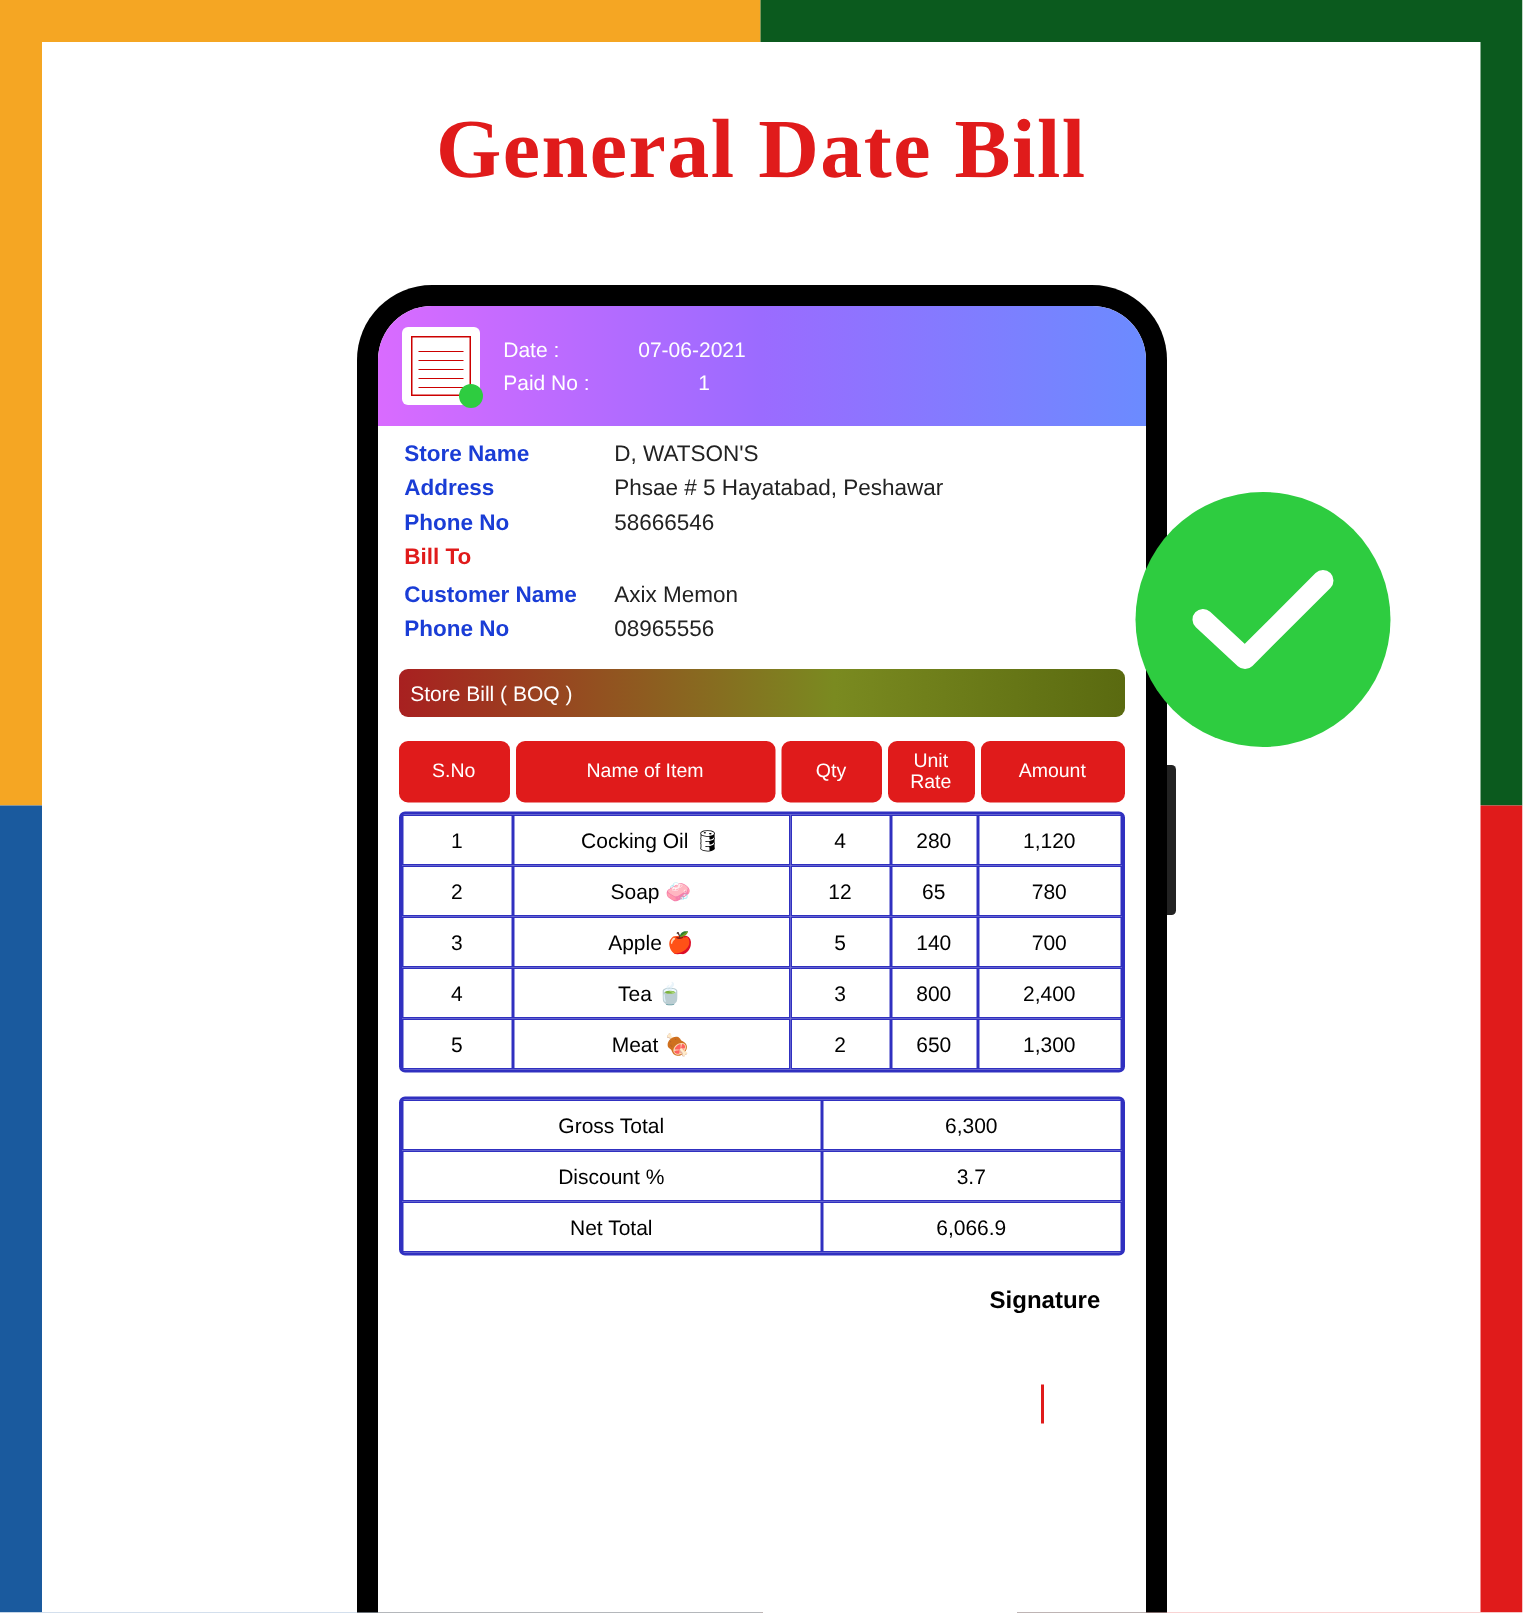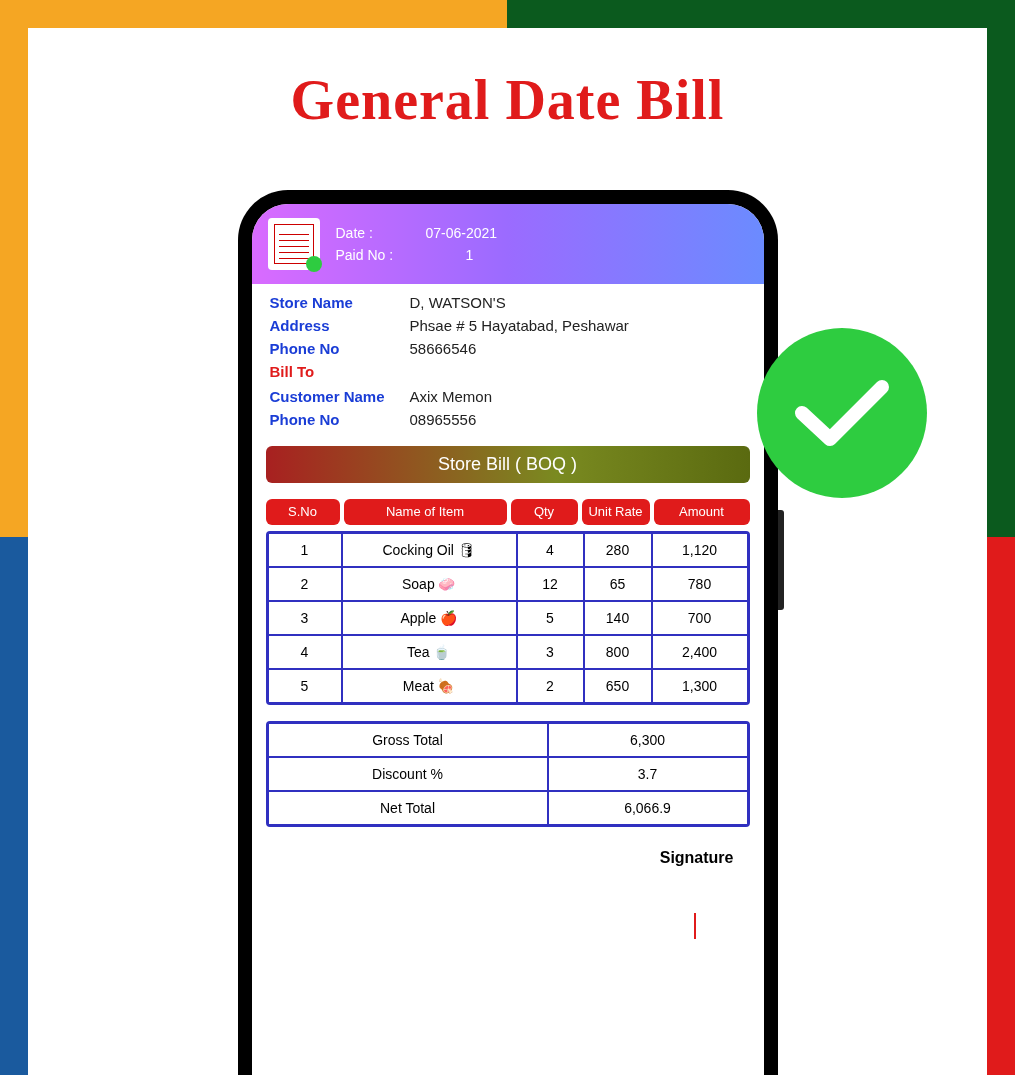--- a/index.html
+++ b/index.html
@@ -135,23 +135,22 @@
   }
   .bill-to {
     color: #e01b1b;
     font-weight: 600;
     margin: 4px 0 8px 0;
   }
   .section-banner {
     margin: 6px 14px;
     background: linear-gradient(90deg, #a82020 0%, #7a8a20 60%, #5a6a10 100%);
     color: white;
-    text-align: center;
     padding: 8px;
-    font-size: 18px;
+    font-size: 14px;
     border-radius: 6px;
   }
   .table-wrap {
     padding: 10px 14px 6px 14px;
   }
   .thead {
     display: flex;
     gap: 4px;
     margin-bottom: 6px;
   }
@@ -163,21 +162,21 @@
     align-items: center;
     justify-content: center;
     text-align: center;
     border-radius: 6px;
     padding: 6px 2px;
     line-height: 1.1;
   }
   .c-sno { width: 74px; }
   .c-name { flex: 1; }
   .c-qty { width: 67px; }
-  .c-rate { width: 68px; }
+  .c-rate { width: 58px; }
   .c-amt { width: 96px; }
   .tbody-box {
     border: 2px solid #3030c0;
     border-radius: 4px;
   }
   .trow {
     display: flex;
   }
   .td {
     border: 1px solid #3030c0;

